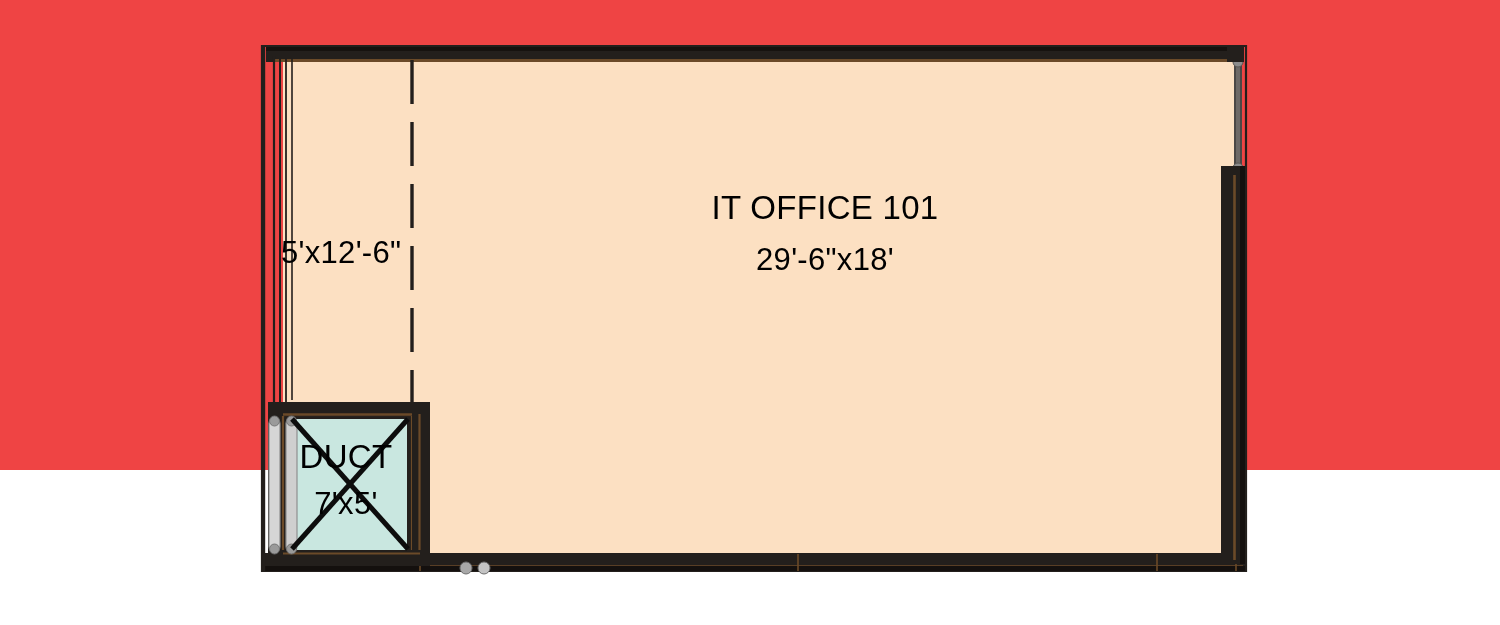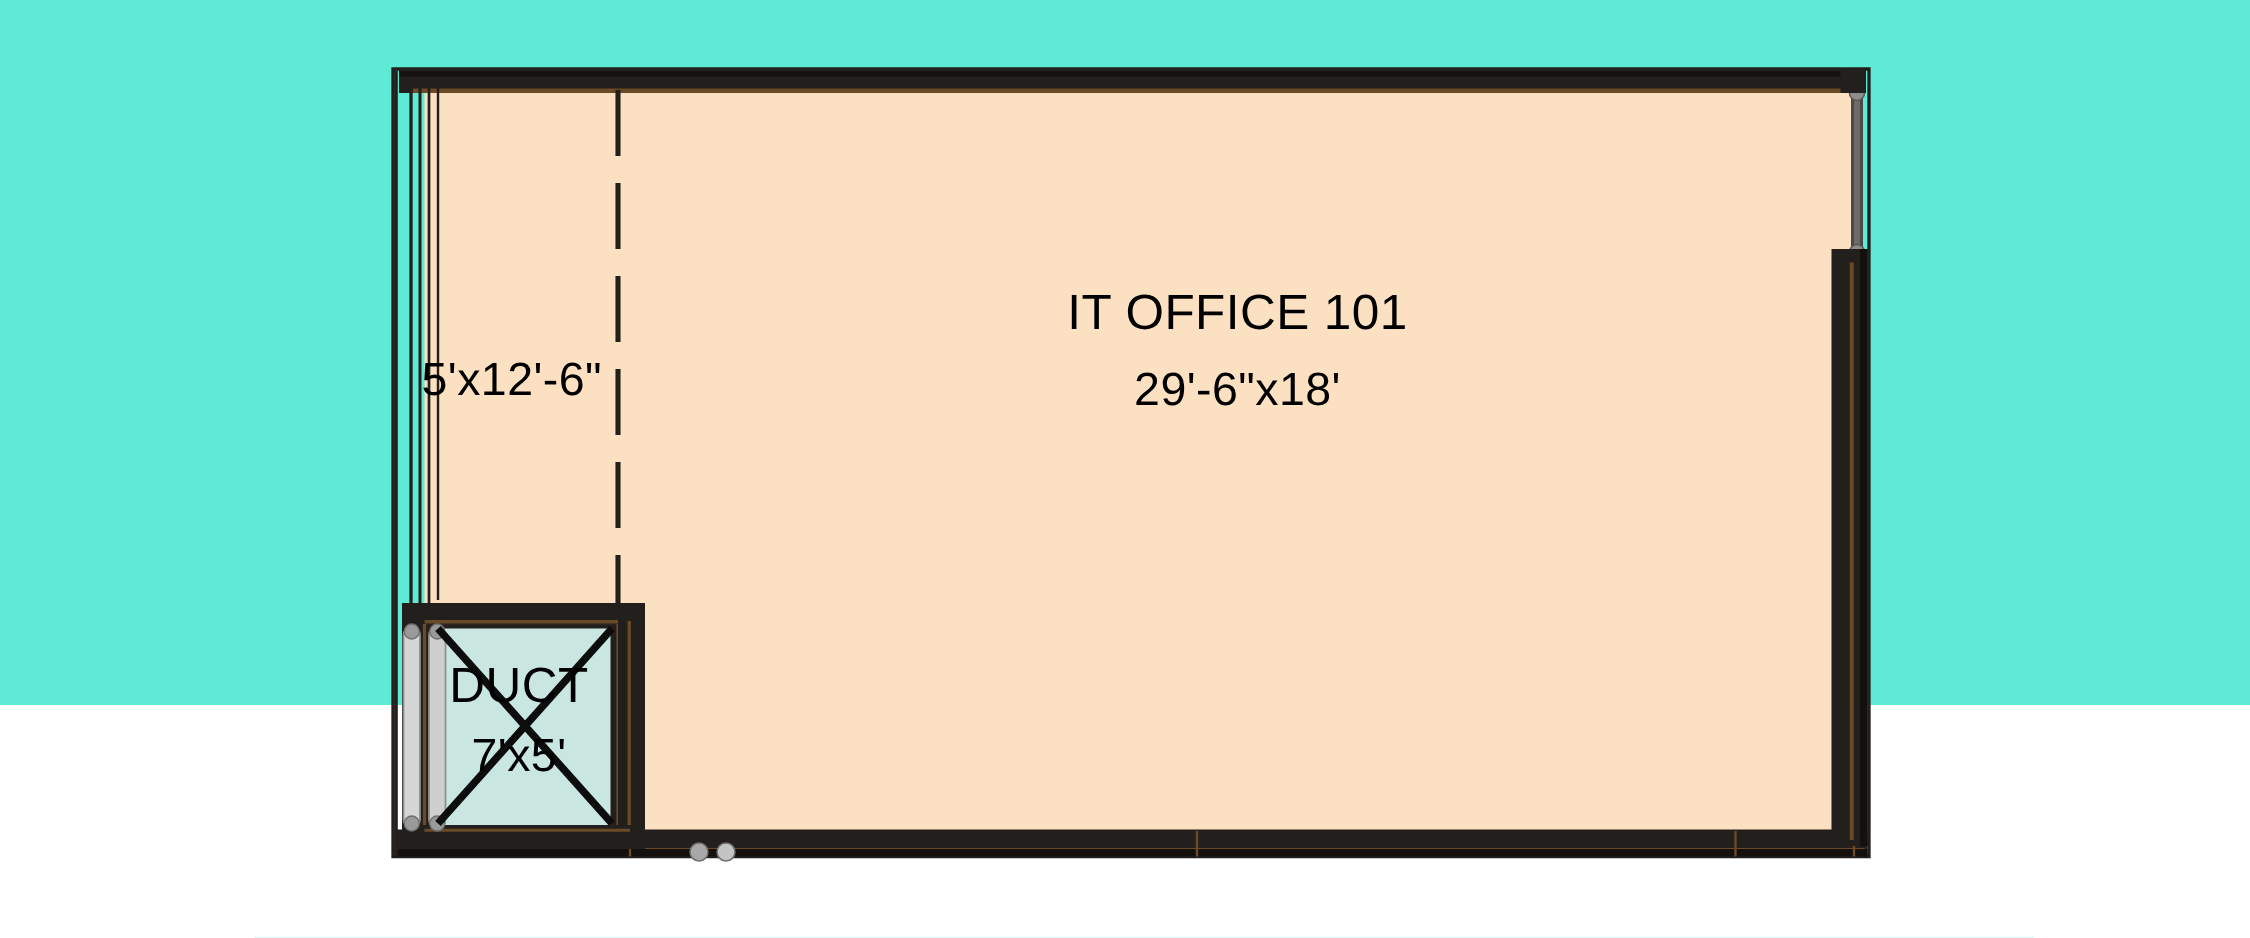--- a/index.html
+++ b/index.html
@@ -10,21 +10,21 @@
   body {
     width: 1500px;
     height: 625px;
     font-family: "Liberation Sans", sans-serif;
     overflow: hidden;
   }
   #plan-canvas {
     position: relative;
     width: 1500px;
     height: 470px;
-    background: #5eead4;
+    background: #ef4444;
     text-decoration: underline;
   }
   .svg-layer {
     position: absolute;
     left: 0;
     top: 0;
     width: 1500px;
     height: 625px;
   }
   .room-label {

